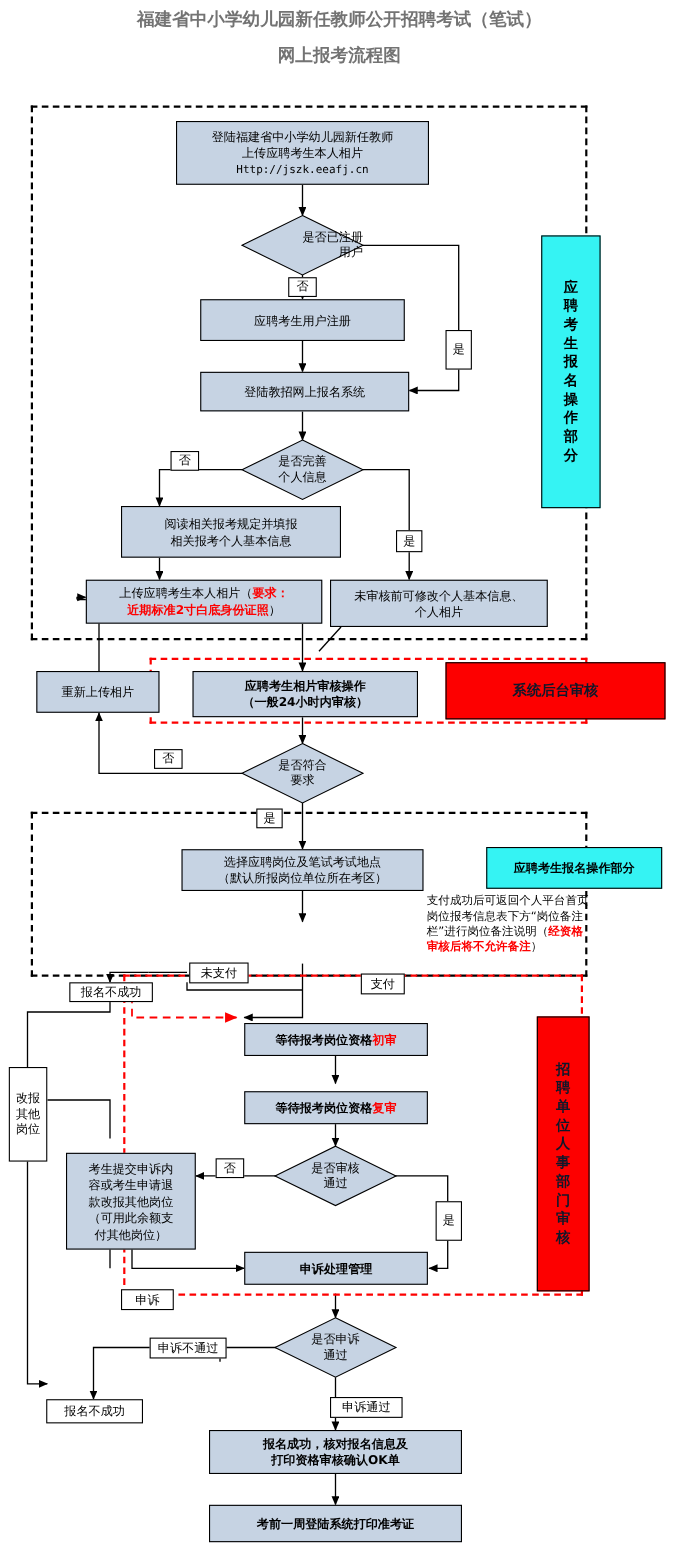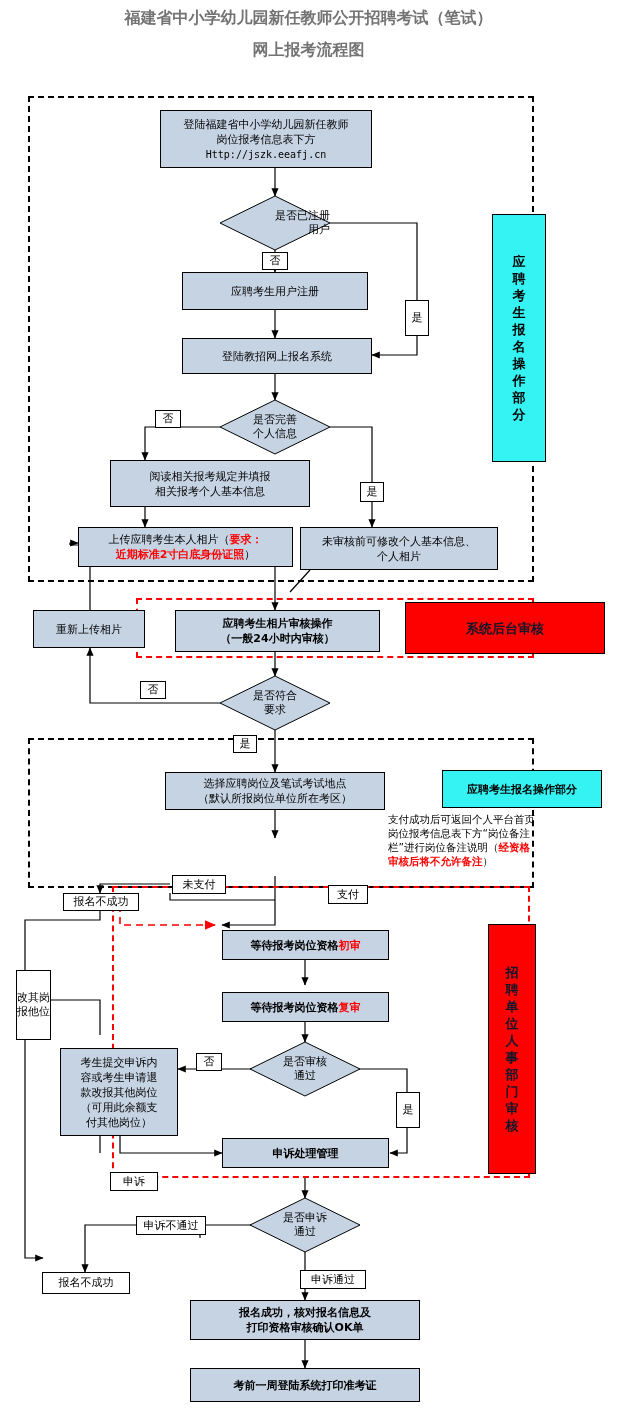--- a/index.html
+++ b/index.html
@@ -122,23 +122,23 @@
   </svg>
 
   <div class="dash" style="left:28px;top:96px;width:506px;height:486px;"></div>
 
   <div class="dashred" style="left:136px;top:598px;width:398px;height:60px;"></div>
 
   <div class="dash" style="left:28px;top:738px;width:506px;height:150px;"></div>
 
   <div class="dashred" style="left:112px;top:886px;width:418px;height:292px;"></div>
 
-  <div class="box" style="left:160px;top:110px;width:212px;height:58px;flex-direction:column;">
+  <div class="box" style="left:160px;top:110px;width:230px;height:58px;flex-direction:column;">
     <span>登陆福建省中小学幼儿园新任教师</span>
-    <span>岗位报考信息表下方</span>
+    <span>上传应聘考生本人相片</span>
     <span class="mono">Http://jszk.eeafj.cn</span>
   </div>
 
   <div class="dia" style="left:220px;top:196px;width:110px;height:54px;">
     <svg width="110" height="54">
       <polygon points="55,0 110,27 55,54 0,27" fill="#c6d3e3" stroke="#000" stroke-width="1"></polygon>
     </svg>
     <div class="lbl" style="flex-direction:column;align-items:flex-end;">
       <span>是否已注册</span>
       <span>用户</span>
@@ -257,21 +257,21 @@
 
   <div class="box" style="left:190px;top:1300px;width:230px;height:40px;flex-direction:column;">
     <span class="bold">报名成功，核对报名信息及</span>
     <span class="bold">打印资格审核确认OK单</span>
   </div>
 
   <div class="box" style="left:190px;top:1368px;width:230px;height:34px;">
     <span class="bold">考前一周登陆系统打印准考证</span>
   </div>
 
-  <div class="plain" style="left:16px;top:970px;width:35px;height:70px;flex-direction:row;">
+  <div class="plain" style="left:8px;top:970px;width:35px;height:86px;flex-direction:column;">
     <span>改报</span>
     <span>其他</span>
     <span>岗位</span>
   </div>
 
   <div class="cyan" style="left:492px;top:214px;width:54px;height:248px;flex-direction:column;">
     <span>应</span>
     <span>聘</span>
     <span>考</span>
     <span>生</span>

